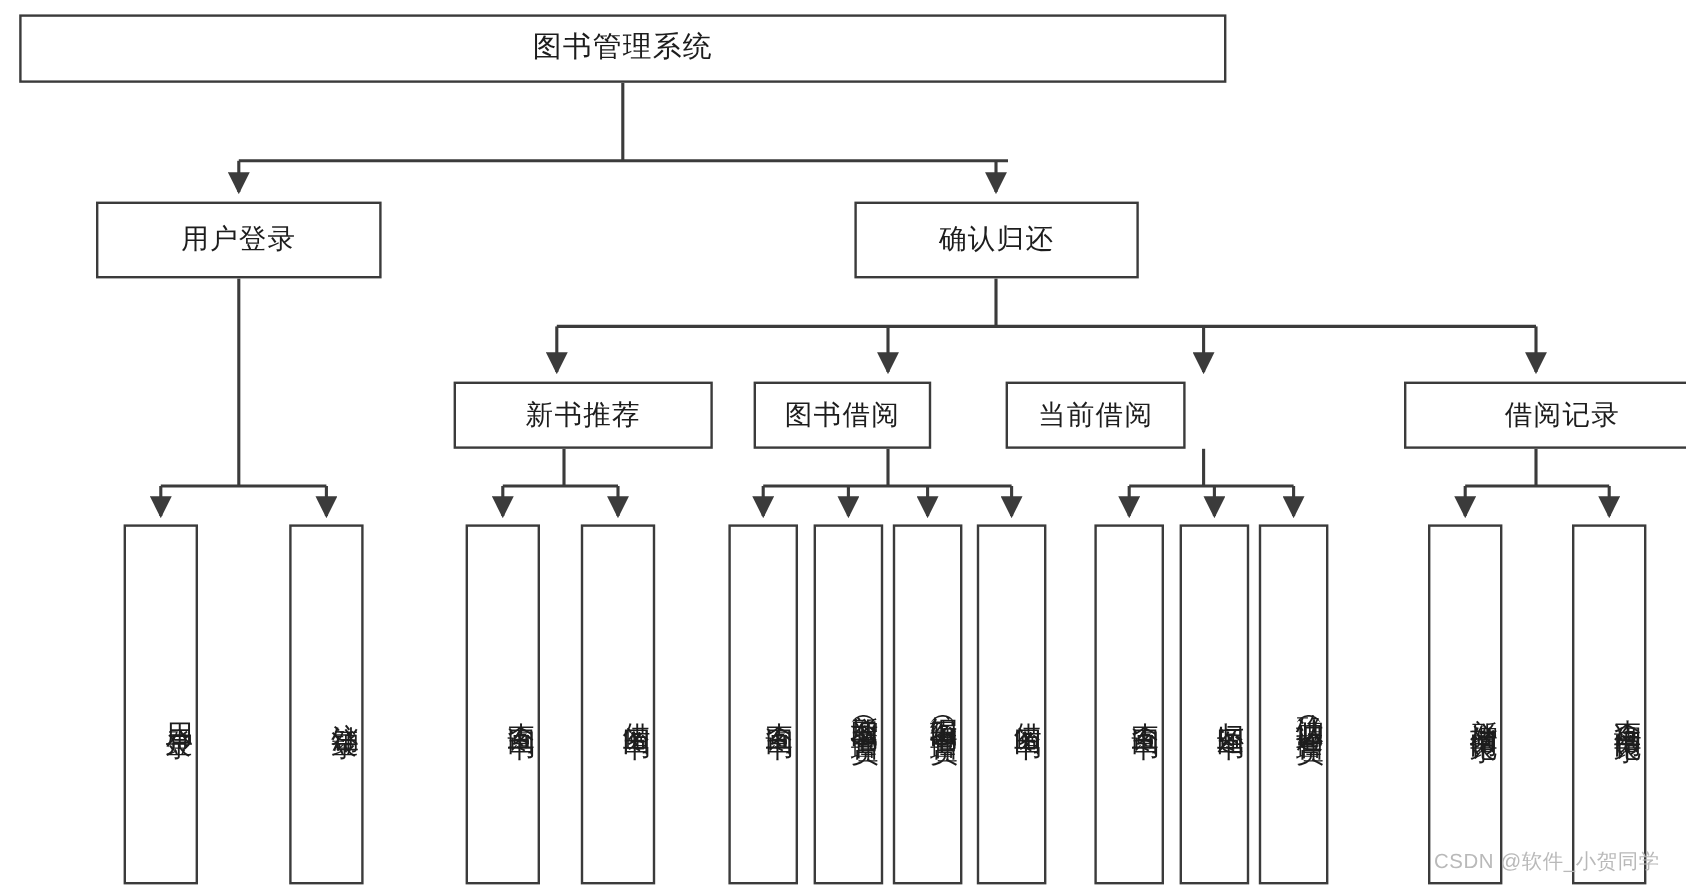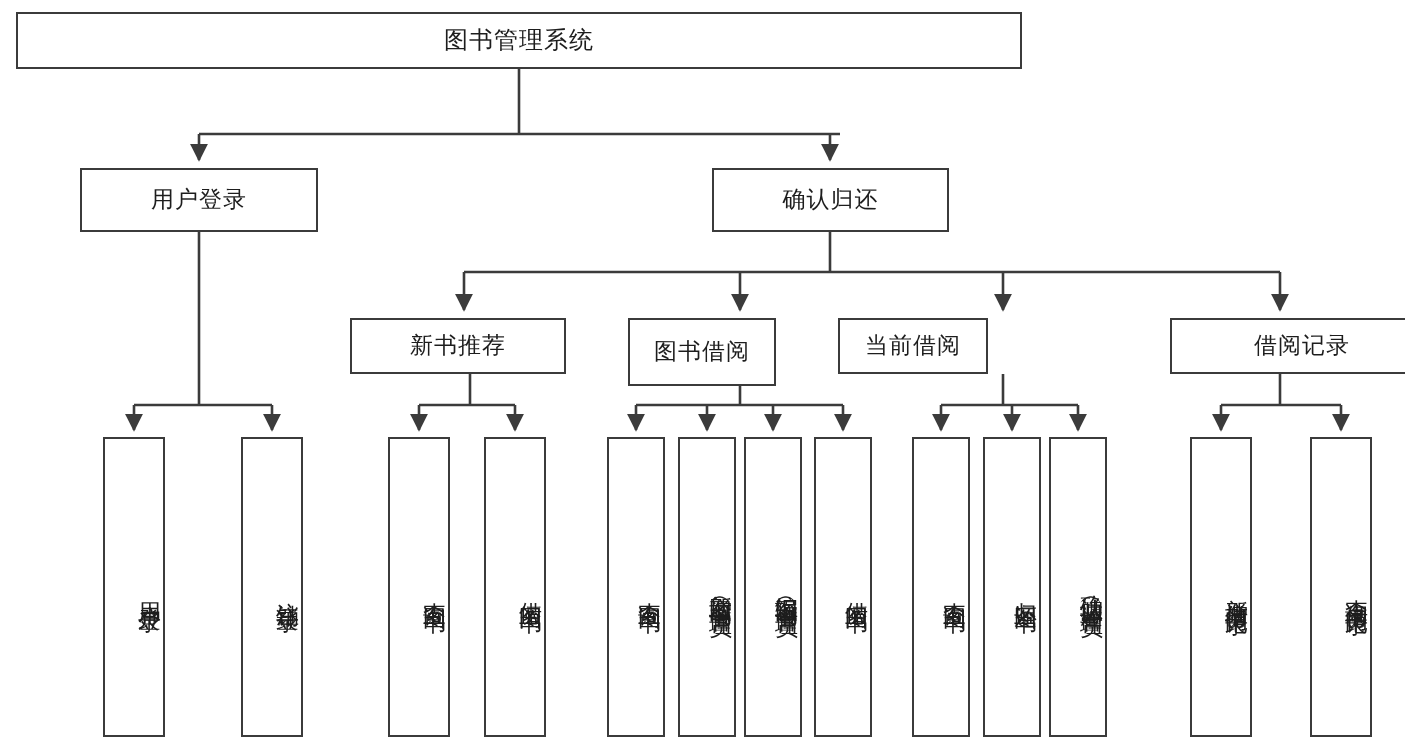--- a/index.html
+++ b/index.html
@@ -129,24 +129,24 @@
     <span>图书管理系统</span>
   </div>
 
   <div class="node node-h" style="left:80px; top:168px; width:238px; height:64px;">
     <span>用户登录</span>
   </div>
   <div class="node node-h" style="left:712px; top:168px; width:237px; height:64px;">
     <span>确认归还</span>
   </div>
 
-  <div class="node node-h" style="left:350px; top:318px; width:216px; height:56px;">
+  <div class="node node-h" style="left:378px; top:318px; width:216px; height:56px;">
     <span>新书推荐</span>
   </div>
-  <div class="node node-h" style="left:628px; top:318px; width:148px; height:68px;">
+  <div class="node node-h" style="left:628px; top:318px; width:148px; height:56px;">
     <span>图书借阅</span>
   </div>
   <div class="node node-h" style="left:838px; top:318px; width:150px; height:56px;">
     <span>当前借阅</span>
   </div>
   <div class="node node-h" style="left:1170px; top:318px; width:264px; height:56px;">
     <span>借阅记录</span>
   </div>
 
   <div class="node node-v" style="left:103px; top:437px; width:62px; height:300px;">
@@ -186,14 +186,15 @@
     <span>确认归还（管理员）</span>
   </div>
 
   <div class="node node-v" style="left:1190px; top:437px; width:62px; height:300px;">
     <span>新增借阅记录</span>
   </div>
   <div class="node node-v" style="left:1310px; top:437px; width:62px; height:300px;">
     <span>查询借阅记录</span>
   </div>
 
+  <div class="watermark" style="left:1195px; top:706px;">CSDN @软件_小贺同学</div>
 
 </div>
 
 </body></html>

